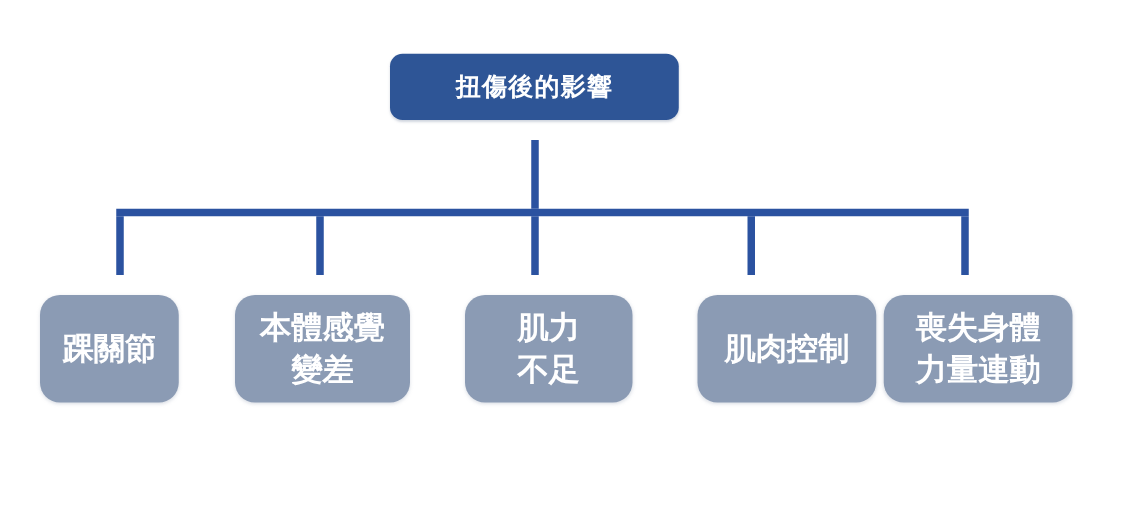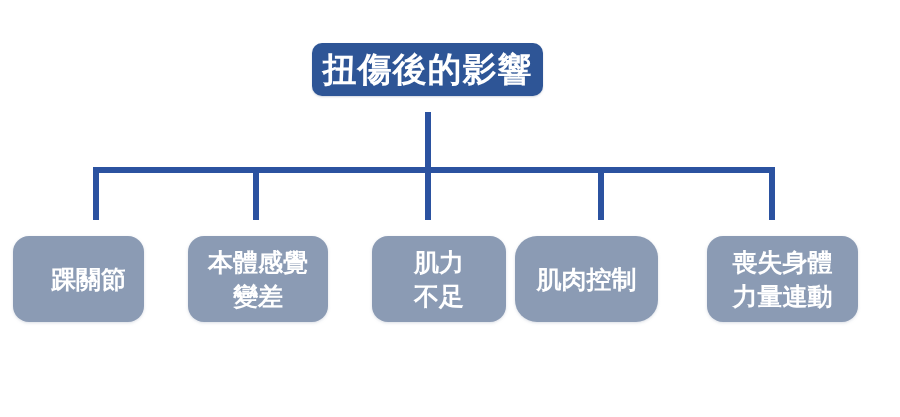--- a/index.html
+++ b/index.html
@@ -23,21 +23,21 @@
     height: 53px;
     background: var(--root-fill, #2E5596);
     border-radius: 10px;
     display: flex;
     align-items: center;
     justify-content: center;
     box-shadow: 0 1px 2px rgba(120,135,160,0.35);
   }
   .root-node span {
     color: var(--text, #ffffff);
-    font-size: 34px;
+    font-size: 20px;
     font-weight: bold;
     letter-spacing: 1px;
     white-space: nowrap;
   }
   .line {
     position: absolute;
     background: var(--connector, #2B52A0);
   }
   .stem  { left: 425px; top: 112px; width: 6px; height: 55px; }
   .hbar  { left: 93px;  top: 167px; width: 682px; height: 6px; }
@@ -60,24 +60,24 @@
     box-shadow: 0 1px 3px rgba(150,160,180,0.35);
   }
   .child-node .cl {
     color: var(--text, #ffffff);
     font-size: 25px;
     font-weight: bold;
     line-height: 34px;
     white-space: nowrap;
     text-align: center;
   }
-  .c1 { left: 13px;  width: 111px; padding-left: 20px; }
+  .c1 { left: 32px;  width: 111px; }
   .c2 { left: 188px; width: 140px; }
   .c3 { left: 372px; width: 134px; }
-  .c4 { left: 515px; width: 143px; border-radius: 22px; }
+  .c4 { left: 558px; width: 143px; }
   .c5 { left: 707px; width: 151px; }
 </style>
 </head>
 <body>
 
 <div class="canvas">
 
   <div class="root-node">
     <span>扭傷後的影響</span>
   </div>

